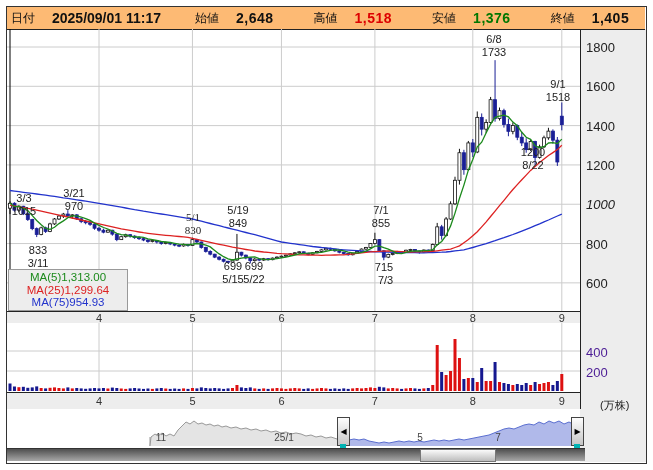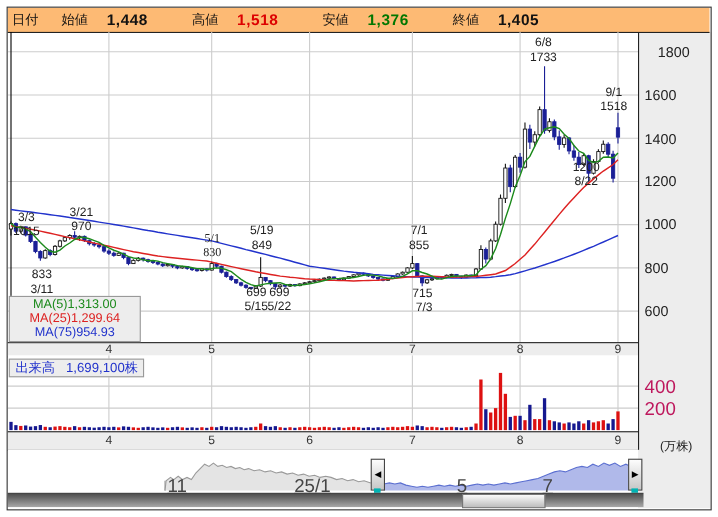--- a/index.html
+++ b/index.html
@@ -17,30 +17,30 @@
   #right-strip{left:580px;top:29px;width:66px;height:380px;background:#ededed;border-left:1px solid #222;}
   #strip1{left:7px;top:311px;width:573px;height:12px;background:#ededed;border-top:1px solid #222;border-bottom:1px solid #222;}
   #vol-bg{left:7px;top:323px;width:573px;height:69px;background:#fff;}
   #strip2{left:7px;top:392px;width:573px;height:16px;background:#ededed;border-top:1px solid #222;border-bottom:1px solid #222;}
   #nav-zone{left:7px;top:409px;width:573px;height:53px;background:#fff;}
   #corner{left:580px;top:409px;width:66px;height:53px;background:#ededed;}
   svg{position:absolute;}
   .ann{position:absolute;transform:translateX(-50%);text-align:center;font-size:11px;line-height:13px;
        color:#222;white-space:nowrap;}
   .ptick{position:absolute;left:586px;transform:translateY(-50%);font-size:13px;color:#222;}
-  .vtick{position:absolute;left:586px;transform:translateY(-50%);font-size:17px;color:#be185d;}
+  .vtick{position:absolute;left:586px;transform:translateY(-50%);font-size:13px;color:#4c1d95;}
   .vunit{position:absolute;left:600px;font-size:11px;color:#222;}
   .mlabel{position:absolute;transform:translateX(-50%);font-size:11px;color:#333;}
   #ma-legend{left:8px;top:269px;width:112px;background:#ededed;border:1px solid #999;
              font-size:11.5px;line-height:12.5px;padding:1px 3px;}
   .ma-row{display:flex;justify-content:center;}
   #vol-label-box{left:8px;top:326px;background:#ededed;border:1px solid #999;color:#2233cc;
                  font-size:12px;padding:0 5px;line-height:15px;white-space:nowrap;}
   #vol-label-box .vv{margin-left:10px;}
-  .navlbl{position:absolute;transform:translateX(-50%);font-size:17px;color:#444;text-decoration:underline;}
+  .navlbl{position:absolute;transform:translateX(-50%);font-size:10px;color:#444;}
   .navbtn{position:absolute;width:13px;height:29px;top:417px;background:linear-gradient(#fdfdfd,#c6c6c6);
           border:1px solid #444;box-sizing:border-box;display:flex;align-items:center;justify-content:center;
           font-size:8px;color:#000;cursor:pointer;padding:0;}
   .tealtick{position:absolute;width:6px;height:4px;top:444px;background:#00b3b3;}
   #sb-track{left:7px;top:448px;width:578px;height:13px;background:linear-gradient(#4f4f4f,#a8a8a8);
             border-top:1px solid #333;box-sizing:border-box;}
   #sb-thumb{position:absolute;left:413px;top:0;width:76px;height:13px;
             background:linear-gradient(#fafafa,#bdbdbd);border:1px solid #777;box-sizing:border-box;}
 </style>
 </head>
@@ -50,22 +50,23 @@
   <div class="abs" id="main-bg"></div>
   <div class="abs" id="right-strip"></div>
   <div class="abs" id="strip1"></div>
   <div class="abs" id="vol-bg"></div>
   <div class="abs" id="strip2"></div>
   <div class="abs" id="nav-zone"></div>
   <div class="abs" id="corner"></div>
 
   <div class="abs" id="header">
     <span class="hlbl">日付</span>
+    <span class="hdate">2025/09/01 11:17</span>
     <span class="hlbl">始値</span>
-    <span class="hval">1,448</span>
+    <span class="hval">2,648</span>
     <span class="hlbl">高値</span>
     <span class="hval red">1,518</span>
     <span class="hlbl">安値</span>
     <span class="hval grn">1,376</span>
     <span class="hlbl">終値</span>
     <span class="hval">1,405</span>
   </div>
 
   <svg id="main-svg" style="left:7px;top:29px;" width="573" height="282" viewBox="7 29 573 282">
       <line x1="7" y1="47" x2="580" y2="47" stroke="#cccccc" stroke-width="1"></line>
@@ -480,23 +481,20 @@
     <div class="ma-row">
       <span style="color: rgb(221, 34, 34);">MA(25)</span>
       <span style="color: rgb(221, 34, 34);">1,299.64</span>
     </div>
     <div class="ma-row">
       <span style="color: rgb(34, 51, 204);">MA(75)</span>
       <span style="color: rgb(34, 51, 204);">954.93</span>
     </div>
   </div>
 
-  <div class="abs" id="vol-label-box">
-    <span>出来高</span><span class="vv">1,699,100株</span>
-  </div>
   <div class="vunit" style="top:398px;">(万株)</div>
 
   <svg id="nav-svg" style="left:7px;top:415px;" width="573" height="33" viewBox="7 415 573 33">
       <line x1="150" y1="437" x2="150" y2="446" stroke="#999999"></line>
       <polygon points="150,446 151,437 155,434 158,436 162,433 166,436 170,434 174,436 178,430 182,426 186,422 190,424 194,421 198,424 202,423 206,425 210,424 214,426 218,425 222,427 226,426 231,428 236,427 241,429 246,428 251,430 256,429 261,431 266,430 271,432 276,431 281,433 286,432 291,434 296,433 301,434 306,436 311,435 316,437 321,436 326,438 331,437 337,439 337,446 150,446" fill="#e4e4e4" stroke="none"></polygon>
       <polyline points="150,446 151,437 155,434 158,436 162,433 166,436 170,434 174,436 178,430 182,426 186,422 190,424 194,421 198,424 202,423 206,425 210,424 214,426 218,425 222,427 226,426 231,428 236,427 241,429 246,428 251,430 256,429 261,431 266,430 271,432 276,431 281,433 286,432 291,434 296,433 301,434 306,436 311,435 316,437 321,436 326,438 331,437 337,439" fill="none" stroke="#999999" stroke-width="1"></polyline>
       <polygon points="349,440 354,439 359,440 364,439 369,441 374,442 379,443 384,442 389,443 394,442 399,441 404,442 409,441 414,442 419,441 424,442 429,441 434,440 439,441 444,440 449,441 454,440 459,439 464,440 469,439 474,438 479,437 484,436 489,435 494,433 499,431 504,429 509,428 514,429 519,427 524,425 529,424 534,425 539,422 544,424 549,421 554,423 559,421 564,424 569,422 571,423 571,446 349,446" fill="#b0b9ea" stroke="none"></polygon>
       <polyline points="349,440 354,439 359,440 364,439 369,441 374,442 379,443 384,442 389,443 394,442 399,441 404,442 409,441 414,442 419,441 424,442 429,441 434,440 439,441 444,440 449,441 454,440 459,439 464,440 469,439 474,438 479,437 484,436 489,435 494,433 499,431 504,429 509,428 514,429 519,427 524,425 529,424 534,425 539,422 544,424 549,421 554,423 559,421 564,424 569,422 571,423" fill="none" stroke="#5b6fd0" stroke-width="1"></polyline>
     </svg>
 
@@ -506,25 +504,25 @@
   <button class="navbtn" style="left:571px;">
       <span>▶</span>
     </button>
   <div class="tealtick" style="left:340px;"></div>
   <div class="tealtick" style="left:574px;"></div>
   <div class="abs" id="sb-track">
     <div id="sb-thumb"></div>
   </div>
 
   <div class="abs" id="frame"></div>
-<div class="ptick" style="top: 47px; margin-left: 12px;">1800</div>
+<div class="ptick" style="top: 47px;">1800</div>
     <div class="ptick" style="top: 86.312px;">1600</div>
     <div class="ptick" style="top: 125.624px;">1400</div>
     <div class="ptick" style="top: 164.936px;">1200</div>
-    <div class="ptick" style="top: 204.248px;">1000</div>
+    <div class="ptick" style="top: 204.248px; font-style: italic;">1000</div>
     <div class="ptick" style="top: 243.56px;">800</div>
     <div class="ptick" style="top: 282.872px;">600</div>
     <div class="vtick" style="top: 352px;">400</div>
     <div class="vtick" style="top: 372px;">200</div>
     <div class="mlabel" style="left: 99px; top: 312px;">4</div>
     <div class="mlabel" style="left: 99px; top: 395px;">4</div>
     <div class="mlabel" style="left: 192.45px; top: 312px;">5</div>
     <div class="mlabel" style="left: 192.45px; top: 395px;">5</div>
     <div class="mlabel" style="left: 281.45px; top: 312px;">6</div>
     <div class="mlabel" style="left: 281.45px; top: 395px;">6</div>

